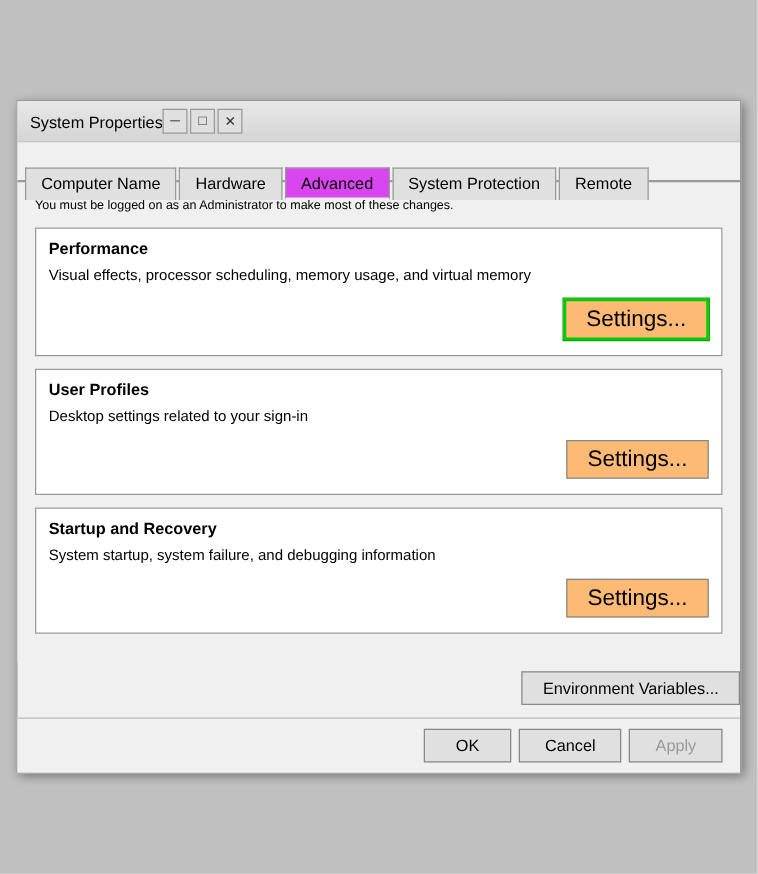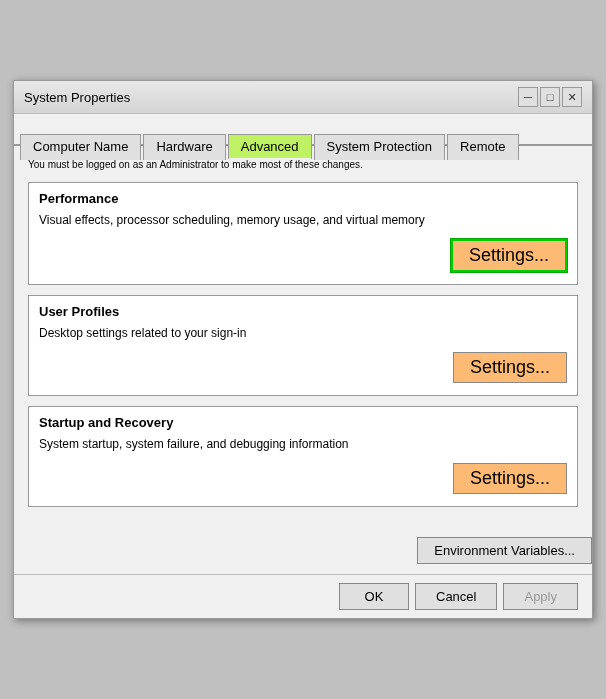--- a/index.html
+++ b/index.html
@@ -24,21 +24,21 @@
       width: 580px;
       background: #f0f0f0;
       border: 1px solid #999;
       box-shadow: 2px 2px 8px rgba(0,0,0,0.4);
     }
 
     .title-bar {
       background: linear-gradient(to bottom, #e8e8e8, #d4d4d4);
       padding: 6px 10px;
       display: flex;
-      justify-content: space-between;
+      justify-content: flex-start;
       align-items: center;
       border-bottom: 1px solid #bbb;
     }
 
     .title-bar-text {
       font-size: 13px;
       font-weight: normal;
       color: #000;
     }
 
@@ -73,21 +73,21 @@
       border: 1px solid #999;
       background: #e0e0e0;
       cursor: pointer;
       border-bottom: none;
       color: #000;
       position: relative;
       top: 16px;
     }
 
     .tab.active {
-      background: #bef264;
+      background: #d946ef;
       border-bottom: 2px solid #f0f0f0;
       z-index: 1;
       font-weight: 500;
     }
 
     .content {
       padding: 12px 14px;
       background: #f0f0f0;
     }
 

